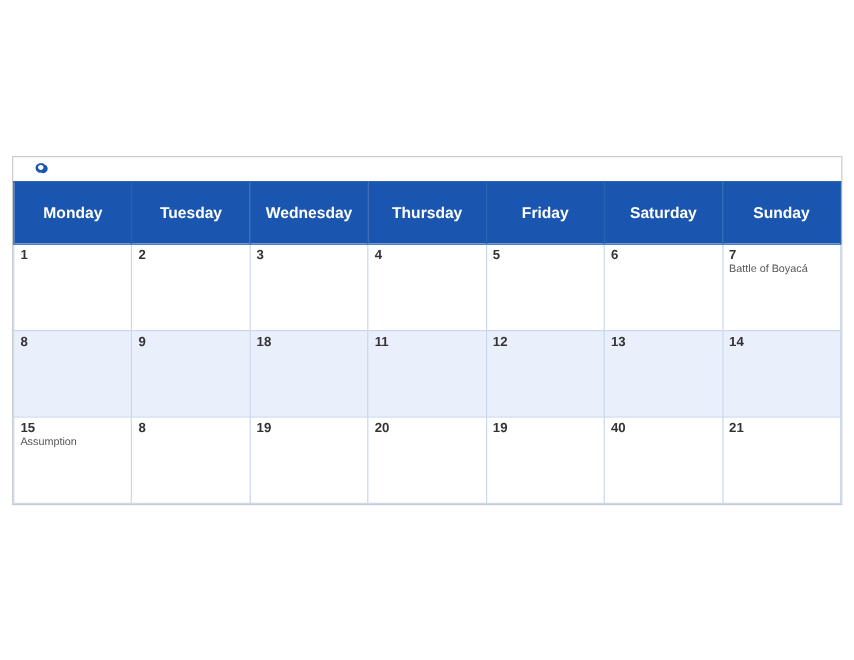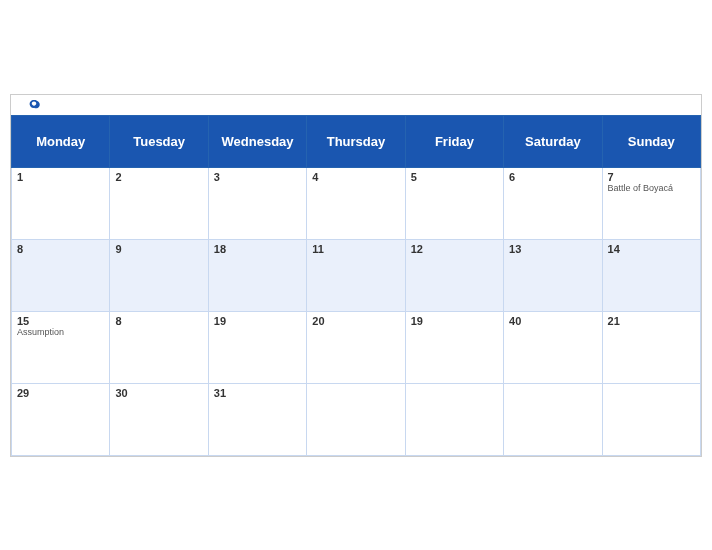--- a/index.html
+++ b/index.html
@@ -201,30 +201,15 @@
           <td>
             <span class="day-number">19</span>
           </td>
           <td>
             <span class="day-number">40</span>
           </td>
           <td>
             <span class="day-number">21</span>
           </td>
         </tr>
-        <tr>
-          <td>
-            <span class="day-number">29</span>
-          </td>
-          <td>
-            <span class="day-number">30</span>
-          </td>
-          <td>
-            <span class="day-number">31</span>
-          </td>
-          <td class="empty-cell"></td>
-          <td class="empty-cell"></td>
-          <td class="empty-cell"></td>
-          <td class="empty-cell"></td>
-        </tr>
       </tbody>
   </table>
 </div>
 
 </body></html>

